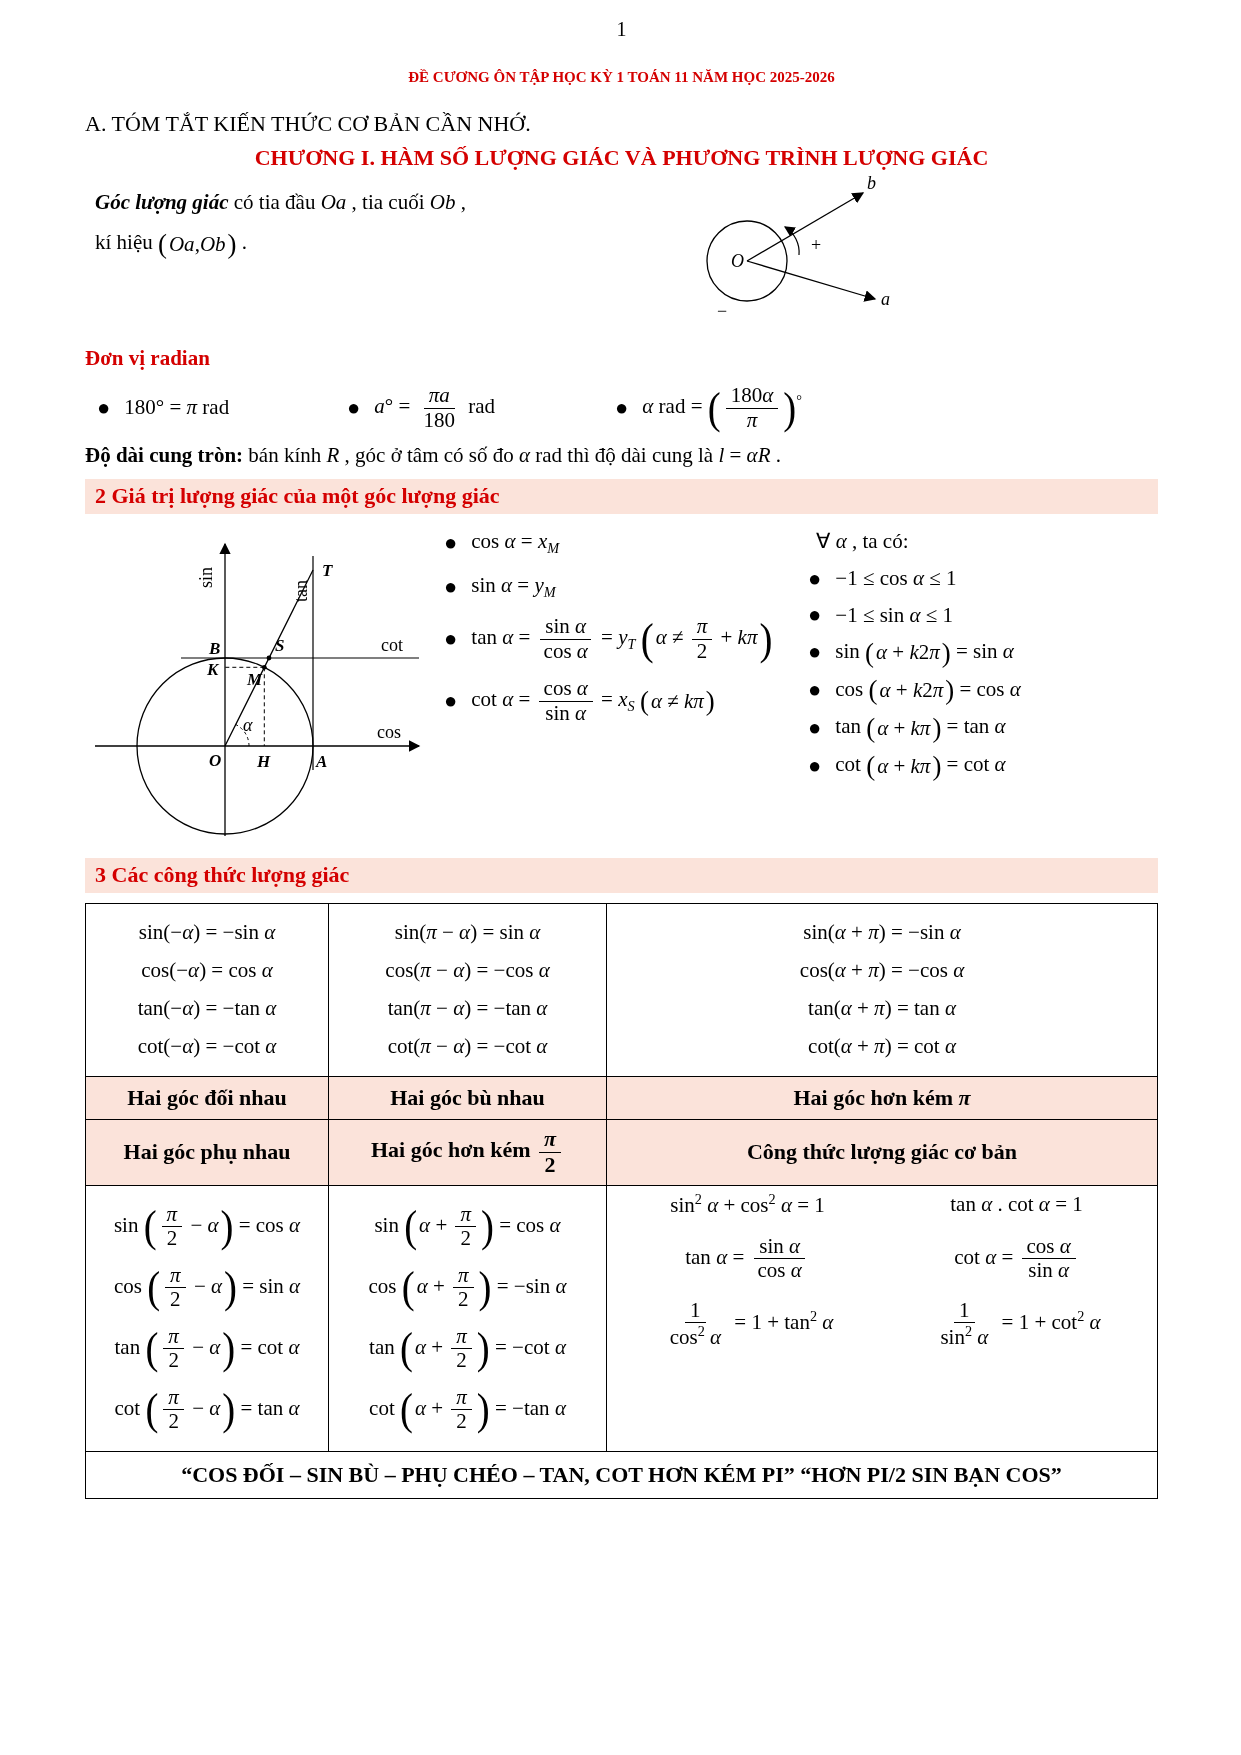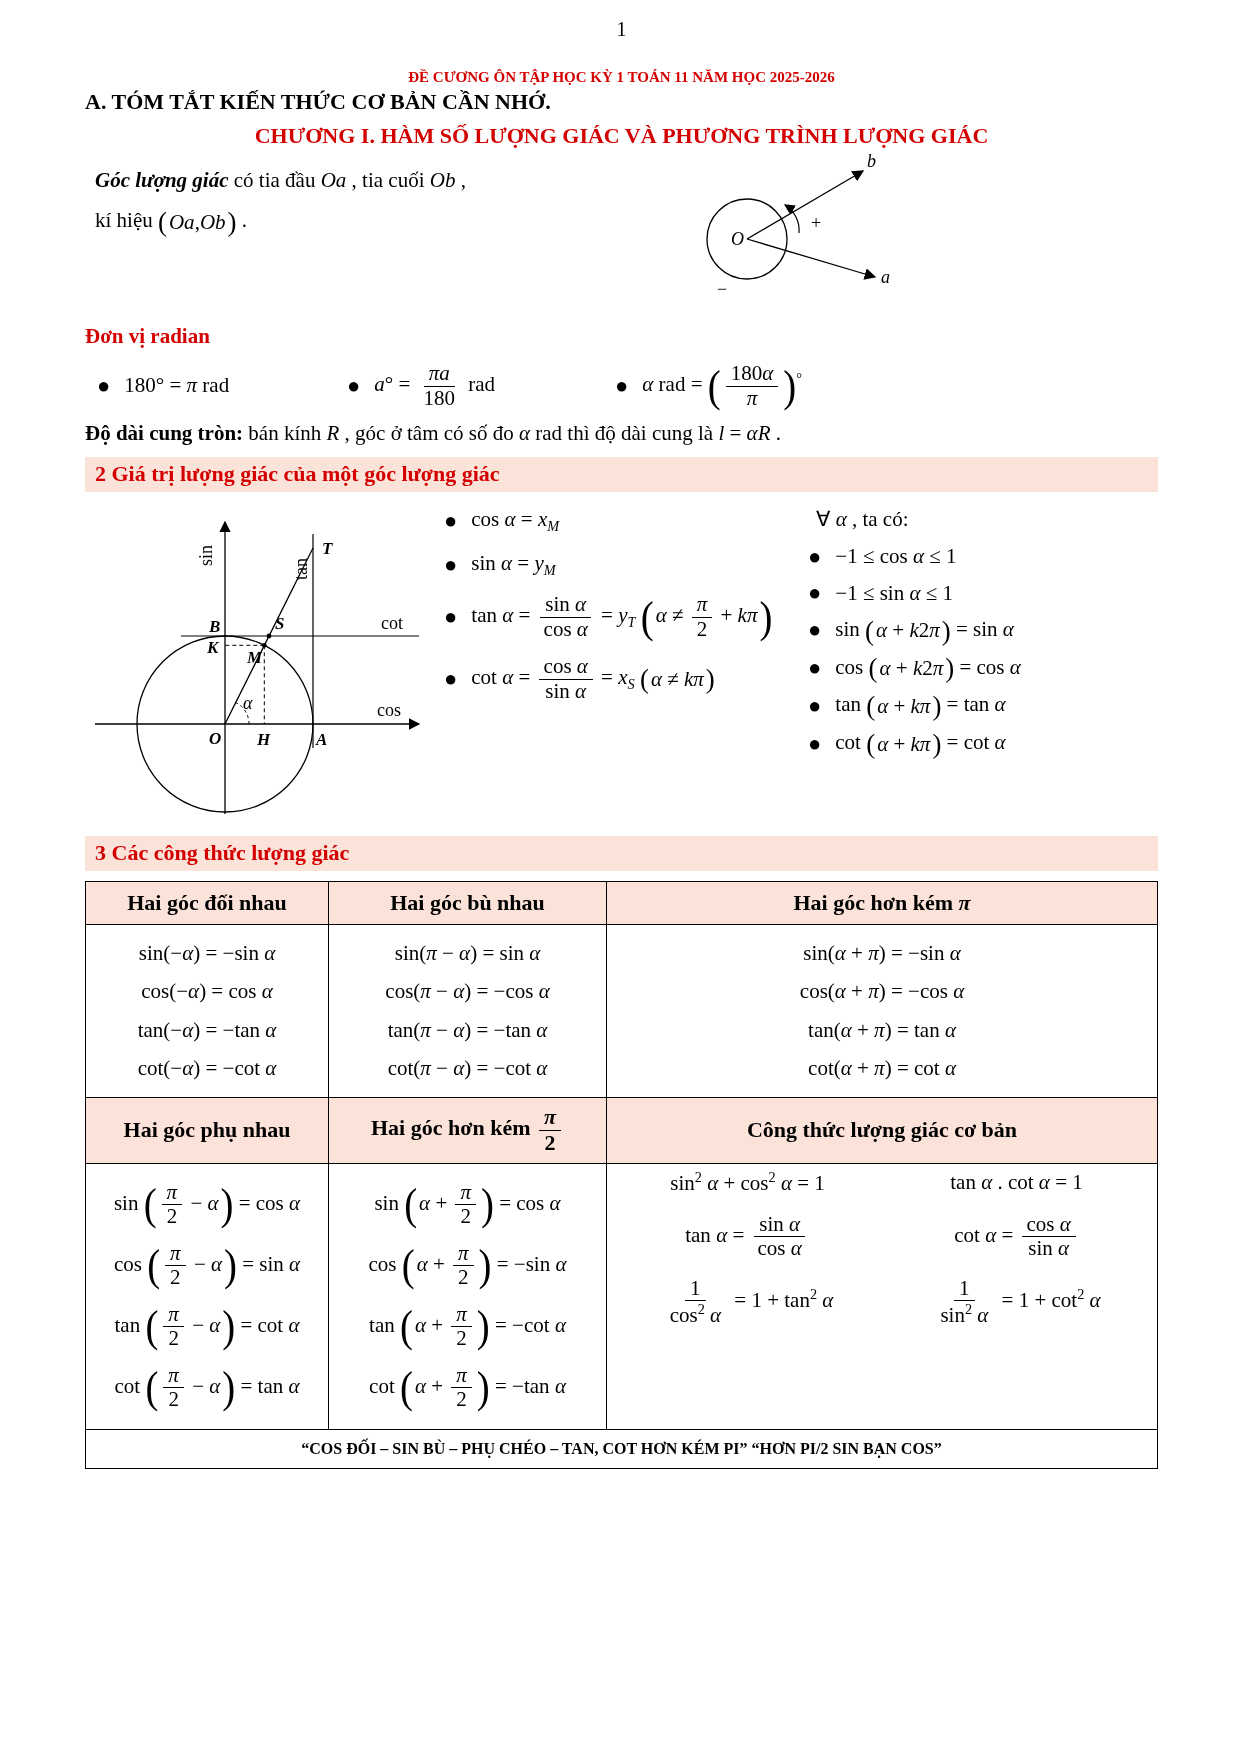--- a/index.html
+++ b/index.html
@@ -2,21 +2,21 @@
 <html style="--red: #d40000; --pink: #fbe3da;"><head>
 <meta charset="utf-8">
 <style>
   :root{ --red:#d40000; --pink:#fbe3da; }
   *{margin:0;padding:0;box-sizing:border-box;}
   html,body{background:#ffffff;}
   body{width:1241px;font-family:"Liberation Serif",serif;color:#000;font-size:21px;line-height:1.3;}
   .page{position:relative;width:1241px;height:1755px;padding:16px 83px 0 85px;overflow:hidden;background:#fff;}
   .pageno{text-align:center;font-size:20px;}
   .doc-title{margin-top:26px;text-align:center;font-weight:bold;font-size:15px;color:var(--red);}
-  .section-a{margin-top:0;font-weight:bold;font-size:22px;}
+  .section-a{margin-top:22px;font-weight:normal;font-size:22px;}
   .chapter{margin-top:6px;text-align:center;font-weight:bold;font-size:22px;color:var(--red);}
   .band{margin-top:10px;background:var(--pink);color:var(--red);font-weight:bold;font-size:22px;padding:3px 10px;}
   .blk1{position:relative;min-height:152px;margin-top:16px;}
   .blk1 .txt{width:660px;padding-left:10px;}
   .blk1 p{margin-bottom:13px;}
   .term{font-weight:bold;font-style:italic;}
   .diag1{position:absolute;right:263px;top:-14px;}
   .radian-head{color:var(--red);font-weight:bold;margin:4px 0 4px;}
   .radian-row{display:grid;grid-template-columns:250px 268px auto;align-items:center;margin:12px 0 8px;padding-left:12px;}
   .bullet{display:flex;align-items:center;gap:14px;}
@@ -29,21 +29,21 @@
   .sec2 .right{margin-left:12px;padding-top:10px;flex:1;}
   .sec2 .right .forall{margin-bottom:10px;padding-left:8px;}
   .sec2 .right .bullet{margin-bottom:9px;}
   table.tg{border-collapse:collapse;width:100%;margin-top:10px;}
   .tg td{border:1.5px solid #000;text-align:center;vertical-align:middle;padding:4px 6px;}
   .tg td.hdr{background:var(--pink);font-weight:bold;font-size:22px;padding:7px 6px;}
   .tg .fline{margin:11px 0;}
   .tg .fline2{margin:13px 0;}
   .tg td.c3{vertical-align:top;}
   .c3grid{display:grid;grid-template-columns:1fr 1fr;row-gap:16px;align-items:center;justify-items:center;}
-  .tg td.footer{font-weight:bold;font-size:16px;padding:9px 6px;}
+  .tg td.footer{font-weight:bold;font-size:22px;padding:9px 6px;}
   
   .frac{display:inline-flex;flex-direction:column;align-items:center;vertical-align:middle;margin:0 3px;line-height:1.12;justify-content:flex-end;}
   .frac .fn{border-bottom:1.4px solid #000;padding:0 5px;}
   .frac .fd{padding:0 5px;}
   .bigp{display:inline-flex;align-items:center;vertical-align:middle;}
   .bigp .bp{line-height:1;font-family:"Liberation Serif",serif;}
   .bigp .bp.big{font-size:1.85em;transform:scaleY(1.12);}
   .bigp .bp.med{font-size:1.28em;transform:scaleY(1.05);}
   .bigp .bpc{display:inline-block;padding:0 2px;}
   sub{font-size:0.68em;}
@@ -250,43 +250,43 @@
   <div class="band">3 Các công thức lượng giác</div>
 
   <table class="tg">
     <colgroup>
         <col style="width:243px">
         <col style="width:278px">
         <col>
       </colgroup>
     <tbody>
         <tr>
-      <td class="hdr">Hai góc đối nhau</td>
-      <td class="hdr">Hai góc bù nhau</td>
-      <td class="hdr">Hai góc hơn kém  <i>π</i></td>
-    </tr>
-    <tr>
       <td>
         <div class="fline">sin(−<i>α</i>) = −sin <i>α</i></div>
         <div class="fline">cos(−<i>α</i>) = cos <i>α</i></div>
         <div class="fline">tan(−<i>α</i>) = −tan <i>α</i></div>
         <div class="fline">cot(−<i>α</i>) = −cot <i>α</i></div>
       </td>
       <td>
         <div class="fline">sin(<i>π</i> − <i>α</i>) = sin <i>α</i></div>
         <div class="fline">cos(<i>π</i> − <i>α</i>) = −cos <i>α</i></div>
         <div class="fline">tan(<i>π</i> − <i>α</i>) = −tan <i>α</i></div>
         <div class="fline">cot(<i>π</i> − <i>α</i>) = −cot <i>α</i></div>
       </td>
       <td>
         <div class="fline">sin(<i>α</i> + <i>π</i>) = −sin <i>α</i></div>
         <div class="fline">cos(<i>α</i> + <i>π</i>) = −cos <i>α</i></div>
         <div class="fline">tan(<i>α</i> + <i>π</i>) = tan <i>α</i></div>
         <div class="fline">cot(<i>α</i> + <i>π</i>) = cot <i>α</i></div>
       </td>
+    </tr>
+    <tr>
+      <td class="hdr">Hai góc đối nhau</td>
+      <td class="hdr">Hai góc bù nhau</td>
+      <td class="hdr">Hai góc hơn kém  <i>π</i></td>
     </tr>
     <tr>
       <td class="hdr">Hai góc phụ nhau</td>
       <td class="hdr">Hai góc hơn kém  <span class="frac">
               <span class="fn"><i>π</i></span>
               <span class="fd">2</span>
             </span></td>
       <td class="hdr">Công thức lượng giác cơ bản</td>
     </tr>
     <tr>

